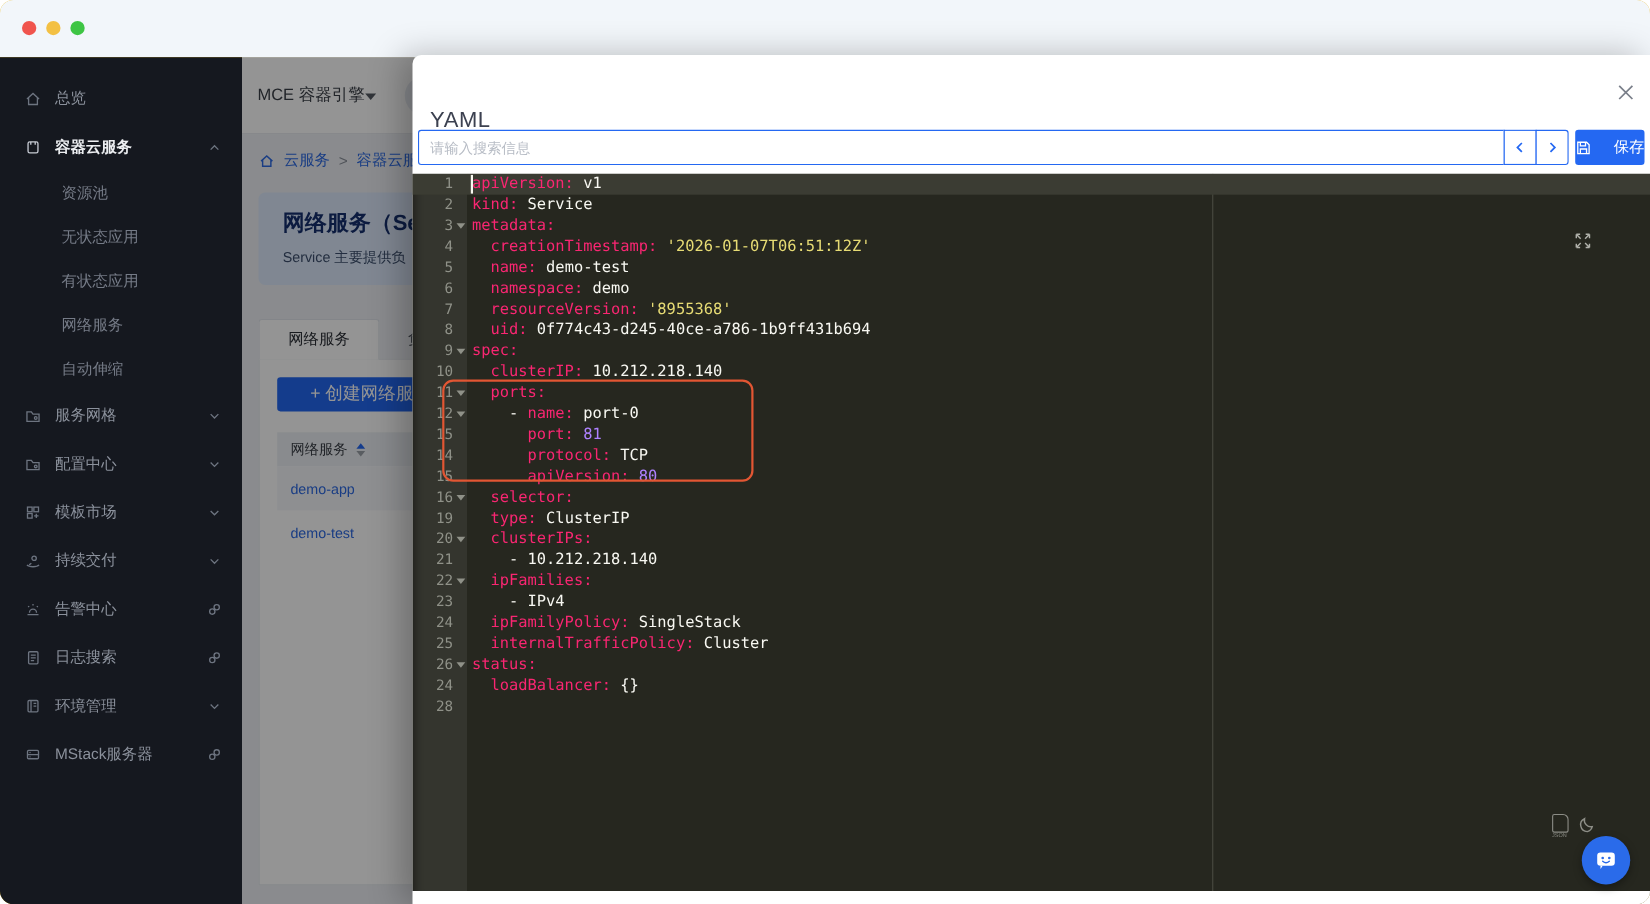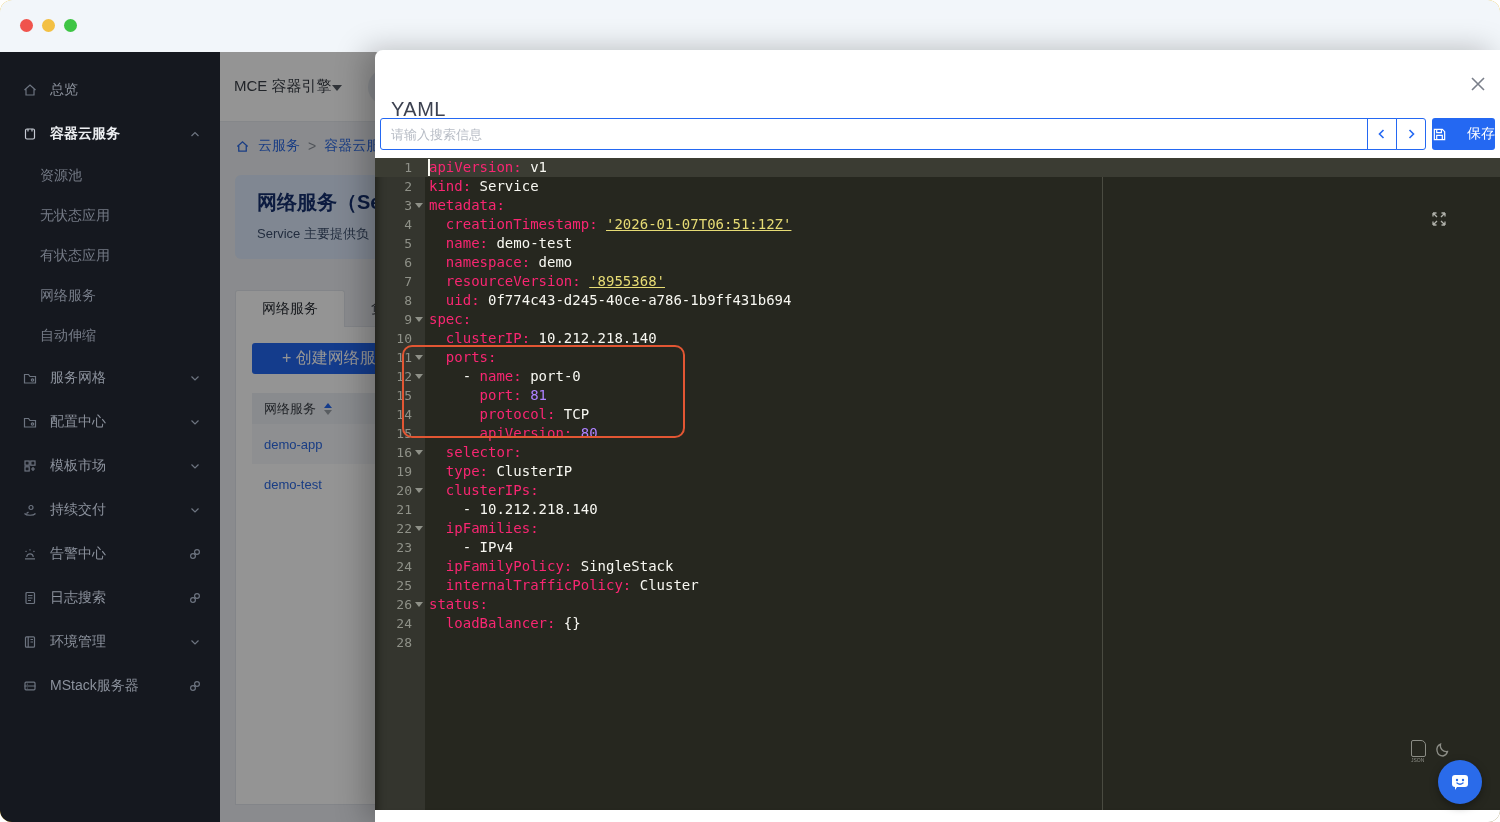--- a/index.html
+++ b/index.html
@@ -15,21 +15,21 @@
   .light.green { background:#3ec544; }
 
   
   .sidebar { position:absolute; left:0; top:52px; width:220px; height:770px; background:#15181f; padding-top:16px; overflow:hidden; }
   .side-item { height:44px; display:flex; align-items:center; padding:0 18px 0 22px; color:#8b919c; font-size:14px; cursor:pointer; }
   .side-item .lbl { flex:1; margin-left:12px; white-space:nowrap; }
   .side-item.active { color:#eceef1; font-weight:bold; }
   .side-item svg.mi { stroke:#6d7480; }
   .side-item.active svg.mi { stroke:#c7cbd4; }
   .side-right { width:14px; height:14px; flex:none; }
-  .side-sub { height:40px; display:flex; align-items:center; padding-left:40px; color:#757b87; font-size:14px; cursor:pointer; white-space:nowrap; }
+  .side-sub { height:40px; display:flex; align-items:center; padding-left:56px; color:#757b87; font-size:14px; cursor:pointer; white-space:nowrap; }
 
   
   .main { position:absolute; left:220px; top:52px; right:0; bottom:0; background:#eef0f4; overflow:hidden; }
   .page-header { position:absolute; left:0; top:0; right:0; height:70px; background:#ffffff; border-bottom:1px solid #e6e9ee; display:flex; align-items:center; padding-left:14px; }
   .product { font-size:15px; color:#3a3f47; display:flex; align-items:center; gap:0; }
   .caret-down { width:0; height:0; border-left:5px solid transparent; border-right:5px solid transparent; border-top:6px solid #555b63; margin-top:2px; }
   .cluster-pill { margin-left:26px; height:36px; min-width:120px; background:#e9edf3; border-radius:18px; display:flex; align-items:center; padding:0 10px; gap:8px; }
   .k8s-circle { width:26px; height:26px; border-radius:50%; background:#2d5bd1; display:flex; align-items:center; justify-content:center; }
   .breadcrumb { position:absolute; left:15px; top:80px; height:28px; display:flex; align-items:center; gap:8px; font-size:14px; color:#2d6ae3; }
   .breadcrumb .sep { color:#8a909a; }
@@ -66,21 +66,21 @@
   .editor { position:absolute; left:0; right:0; top:108px; height:652px; background:linear-gradient(to right,#34352e 0,#34352e 50px,#26271f 50px); overflow:hidden; box-shadow:inset 10px 0 8px -8px rgba(0,0,0,0.45); font-family:"DejaVu Sans Mono","Liberation Mono",monospace; }
   .ruler { position:absolute; left:727px; top:0; bottom:0; width:1px; background:#4a4b41; z-index:0; }
   .code-row { position:relative; display:flex; height:19px; line-height:19px; z-index:1; }
   .code-row.active { background:#3b3c33; }
   .gutter-cell { width:50px; flex:none; text-align:right; padding-right:13px; color:#8f9188; font-size:13px; position:relative; }
   .fold { position:absolute; right:2px; top:7px; width:0; height:0; border-left:4px solid transparent; border-right:4px solid transparent; border-top:5px solid #8f9188; }
   .code-cell { white-space:pre; font-size:14px; padding-left:4px; position:relative; }
   .cursor { position:absolute; left:3px; top:1px; width:2px; height:17px; background:#f8f8f0; }
   .tk-key { color:#f92672; }
   .tk-plain { color:#f8f8f2; }
-  .tk-str { color:#e6db74;text-decoration:underline; }
+  .tk-str { color:#e6db74; }
   .tk-num { color:#ae81ff; }
   .hl-box { position:absolute; left:27px; top:187px; width:283px; height:93px; border:2.5px solid #e25633; border-radius:10px; z-index:3; pointer-events:none; }
   .expand-icon { position:absolute; right:52px; top:52px; width:18px; height:18px; cursor:pointer; z-index:2; }
   .editor-tools { position:absolute; right:48px; bottom:52px; display:flex; align-items:flex-start; gap:8px; z-index:2; }
   .json-file { position:relative; width:15px; height:17px; }
   .json-file .shape { width:15px; height:17px; border:1.2px solid #8c8d86; border-radius:2px 5px 2px 2px; }
   .json-file .tag { position:absolute; left:0; top:17px; font-size:5px; color:#8c8d86; letter-spacing:0; font-family:"Liberation Sans",sans-serif; }
   .chat-fab { position:absolute; right:18px; bottom:18px; width:44px; height:44px; border-radius:50%; background:#2a6bea; display:flex; align-items:center; justify-content:center; box-shadow:0 3px 8px rgba(0,0,0,0.35); cursor:pointer; z-index:12; }
 </style>
 </head>

